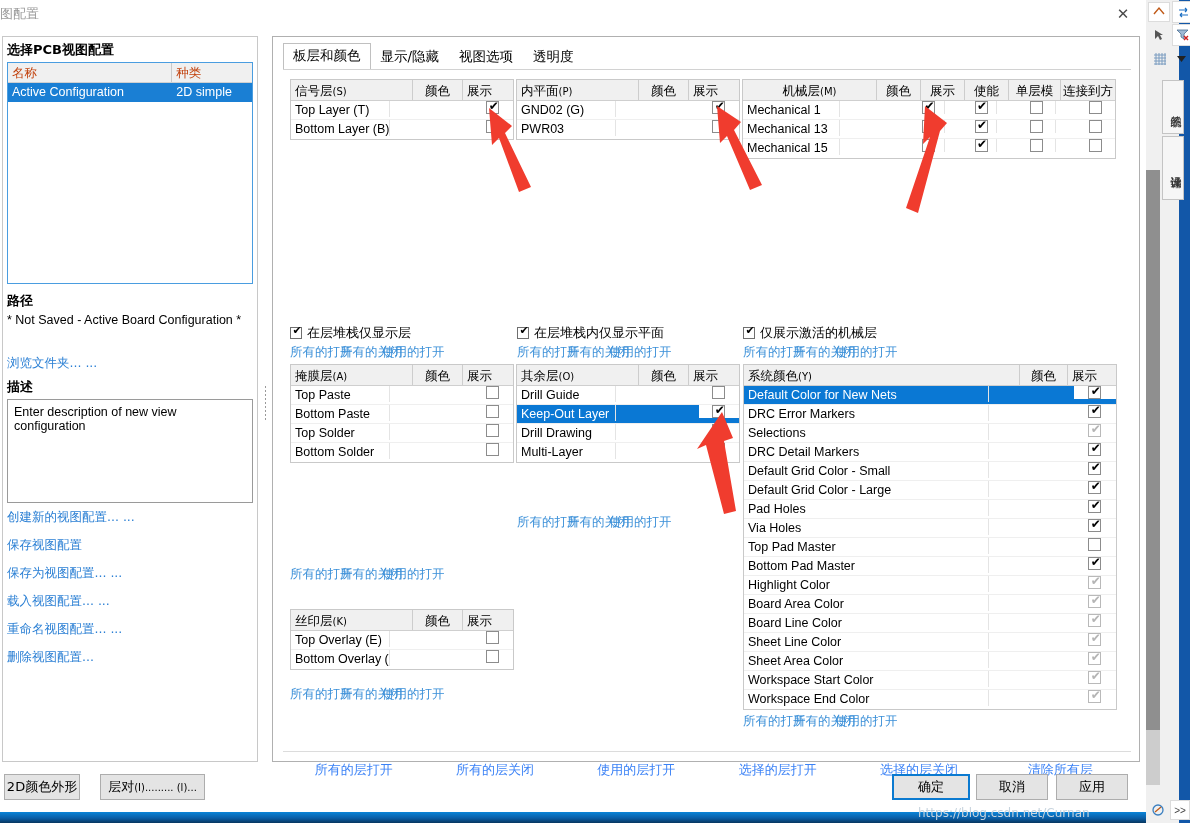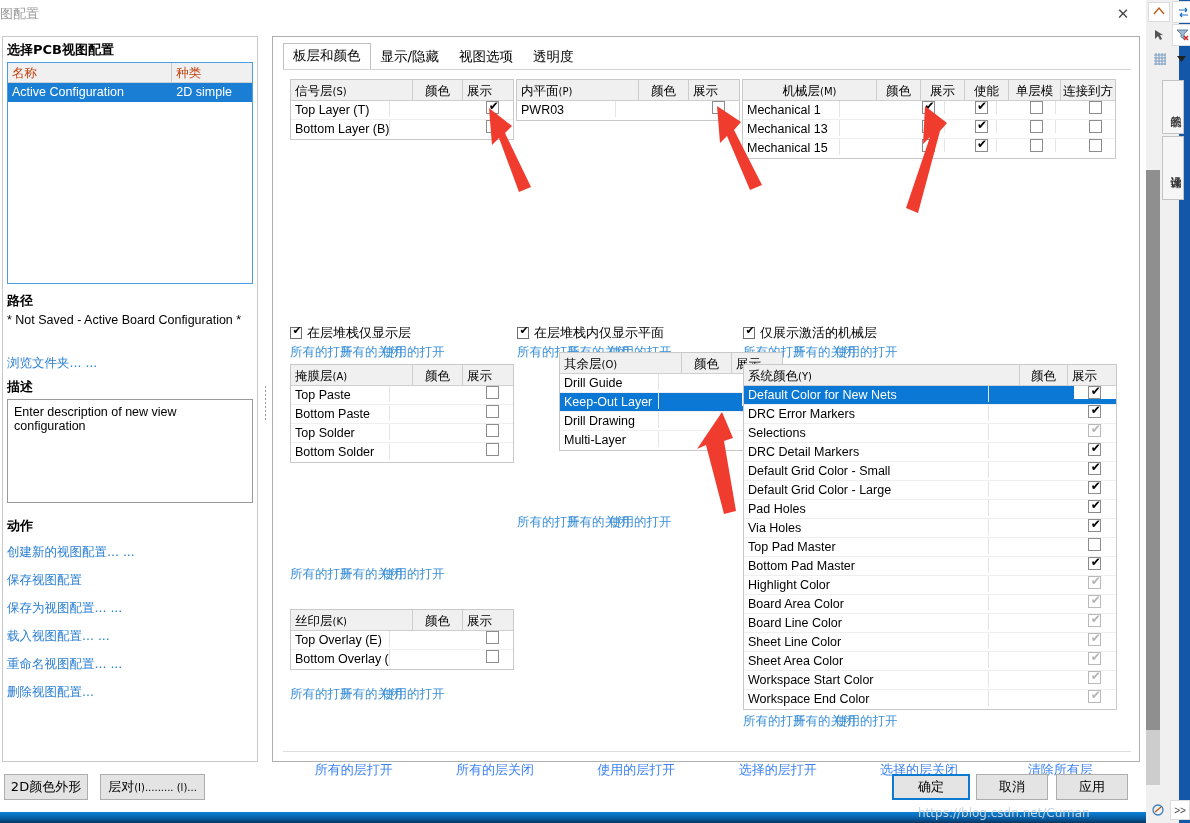--- a/index.html
+++ b/index.html
@@ -153,21 +153,21 @@
     font-family: "DejaVu Sans", sans-serif; flex: 1; text-align: center;
   }
 
   
   .btn {
     height: 26px; border: 1px solid #adadad; background: #e4e4e4;
     font-size: 13px; font-family: "DejaVu Sans", sans-serif; color: #000;
     display: inline-flex; align-items: center; justify-content: center; cursor: default;
   }
   .btn.primary { border: 2px solid #0b7ad0; background: #e4e4e4; }
-  .btn-2dcolor { position: absolute; left: 4px; top: 774px; width: 84px; }
+  .btn-2dcolor { position: absolute; left: 4px; top: 774px; width: 76px; }
   .btn-layerpair { position: absolute; left: 100px; top: 774px; width: 105px; }
   .btn-ok { position: absolute; left: 892px; top: 774px; width: 78px; }
   .btn-cancel { position: absolute; left: 976px; top: 774px; width: 72px; }
   .btn-apply { position: absolute; left: 1056px; top: 774px; width: 72px; }
   .sub { font-size: 10px; }
 
   
   .rstrip { position: absolute; left: 1146px; top: 0; width: 44px; height: 823px; background: #f0f0f0; }
   .rstrip .blue-edge { position: absolute; right: 0; top: 0; width: 11px; height: 823px; background: #1257a8; }
   .rstrip .toolcell {
@@ -229,21 +229,20 @@
     </div>
 
     <div class="sec-head" style="margin-top:8px">路径</div>
     <div class="path-text">* Not Saved - Active Board Configuration *</div>
 
     <div style="margin:28px 0 0 4px"><span class="link">浏览文件夹... ...</span></div>
 
     <div class="sec-head" style="margin-top:6px">描述</div>
     <div class="desc-box"><span>Enter description of new view configuration</span></div>
 
-    <div class="sec-head" style="margin-top:14px">动作</div>
     <span class="link action-link">创建新的视图配置... ...</span>
     <span class="link action-link">保存视图配置</span>
     <span class="link action-link">保存为视图配置... ...</span>
     <span class="link action-link">载入视图配置... ...</span>
     <span class="link action-link">重命名视图配置... ...</span>
     <span class="link action-link">删除视图配置...</span>
   </div>
 
   <div class="divider-dots"></div>
 
@@ -281,20 +280,29 @@
             <span class="cb"></span>
           </div>
       </div>
     </div>
 
     <div class="ltable" style="left:243px; top:42px; width:224px;">
       <div class="lhdr">
         <div style="width:122px"><span>内平面</span><span class="sub">(P)</span></div>
         <div style="width:50px" class="ctr">颜色</div>
         <div style="width:50px">展示</div>
+      </div>
+      <div class="lrow">
+        <div class="lname" style="width:122px">GND02 (G)</div>
+        <div class="lcolor" style="width:50px">
+            <span class="sw" style="background:#006f00"></span>
+          </div>
+        <div class="lchk" style="width:50px">
+            <span class="cb on"></span>
+          </div>
       </div>
       <div class="lrow">
         <div class="lname" style="width:122px">PWR03</div>
         <div class="lcolor" style="width:50px">
             <span class="sw" style="background:#730000"></span>
           </div>
         <div class="lchk" style="width:50px">
             <span class="cb"></span>
           </div>
       </div>
@@ -431,21 +439,21 @@
         <div class="lname" style="width:122px">Bottom Solder</div>
         <div class="lcolor" style="width:50px">
             <span class="sw" style="background:#ff00ff"></span>
           </div>
         <div class="lchk" style="width:50px">
             <span class="cb"></span>
           </div>
       </div>
     </div>
 
-    <div class="ltable" style="left:243px; top:315px; width:224px;margin-left:43px;">
+    <div class="ltable" style="left:243px; top:327px; width:224px;">
       <div class="lhdr">
         <div style="width:122px"><span>其余层</span><span class="sub">(O)</span></div>
         <div style="width:50px" class="ctr">颜色</div>
         <div style="width:50px">展示</div>
       </div>
       <div class="lrow">
         <div class="lname" style="width:122px">Drill Guide</div>
         <div class="lcolor" style="width:50px">
             <span class="sw" style="background:#800000"></span>
           </div>

